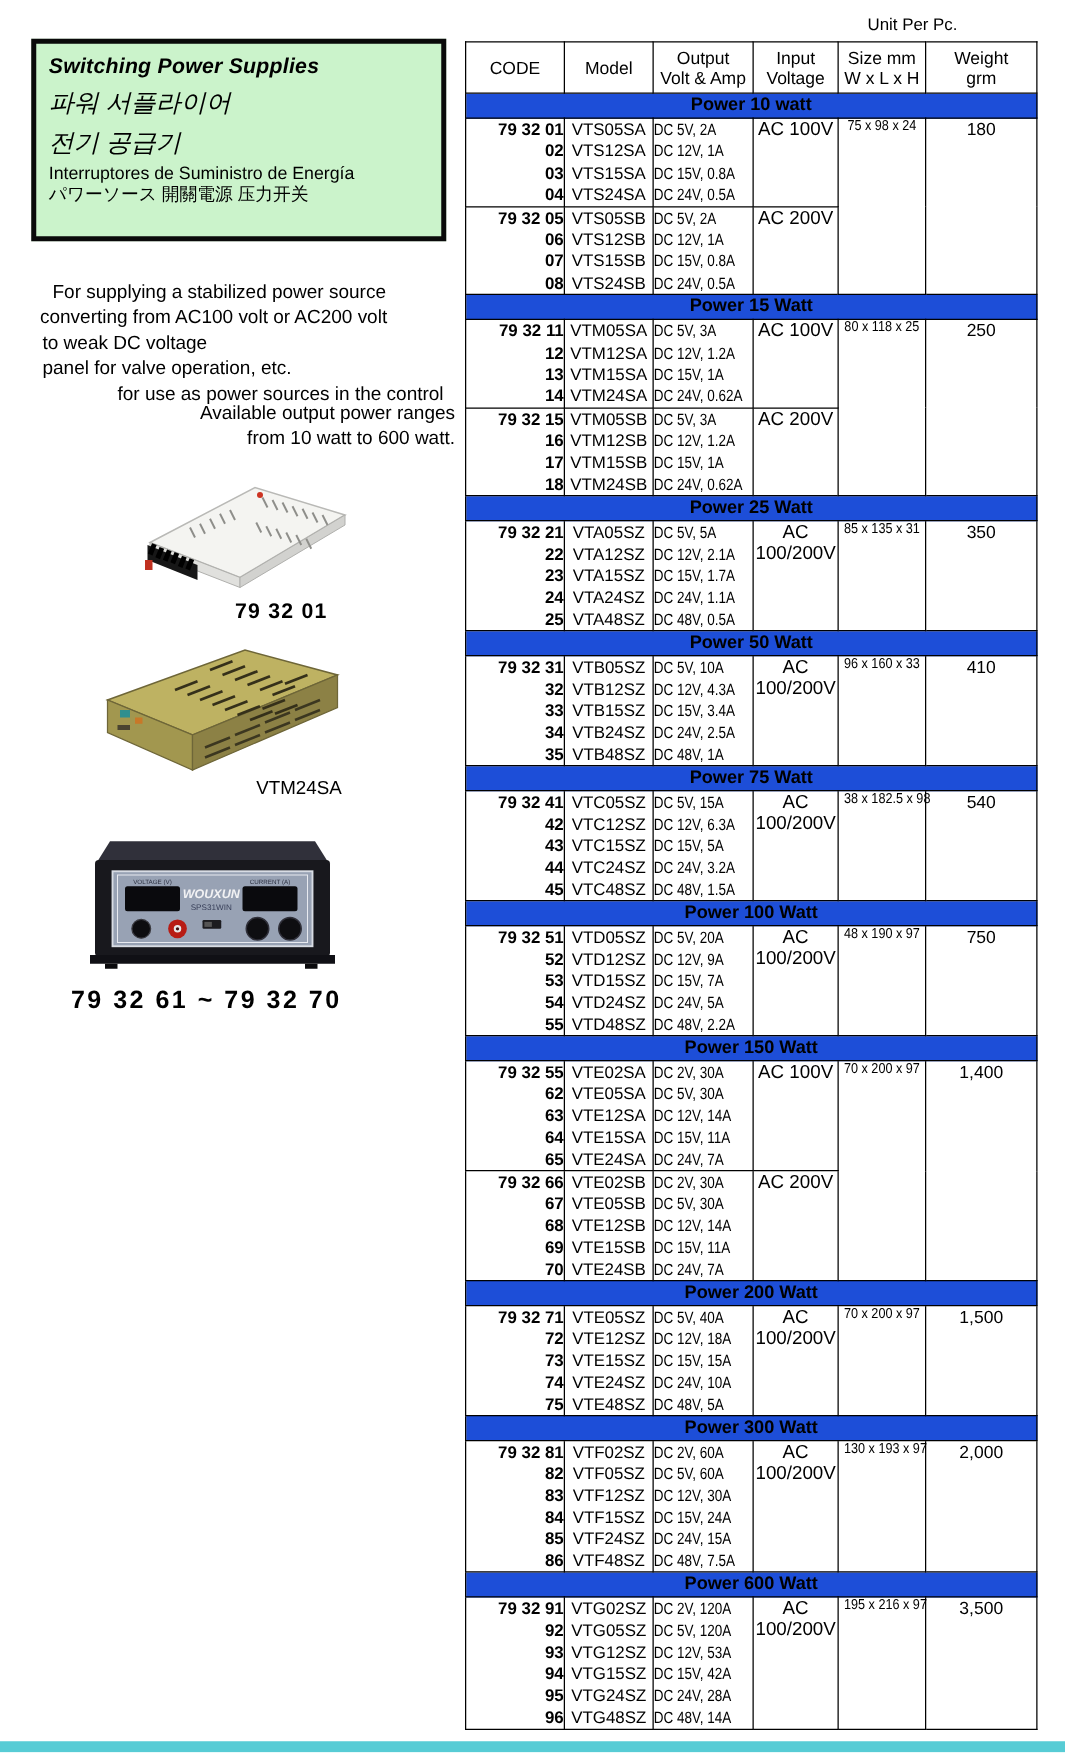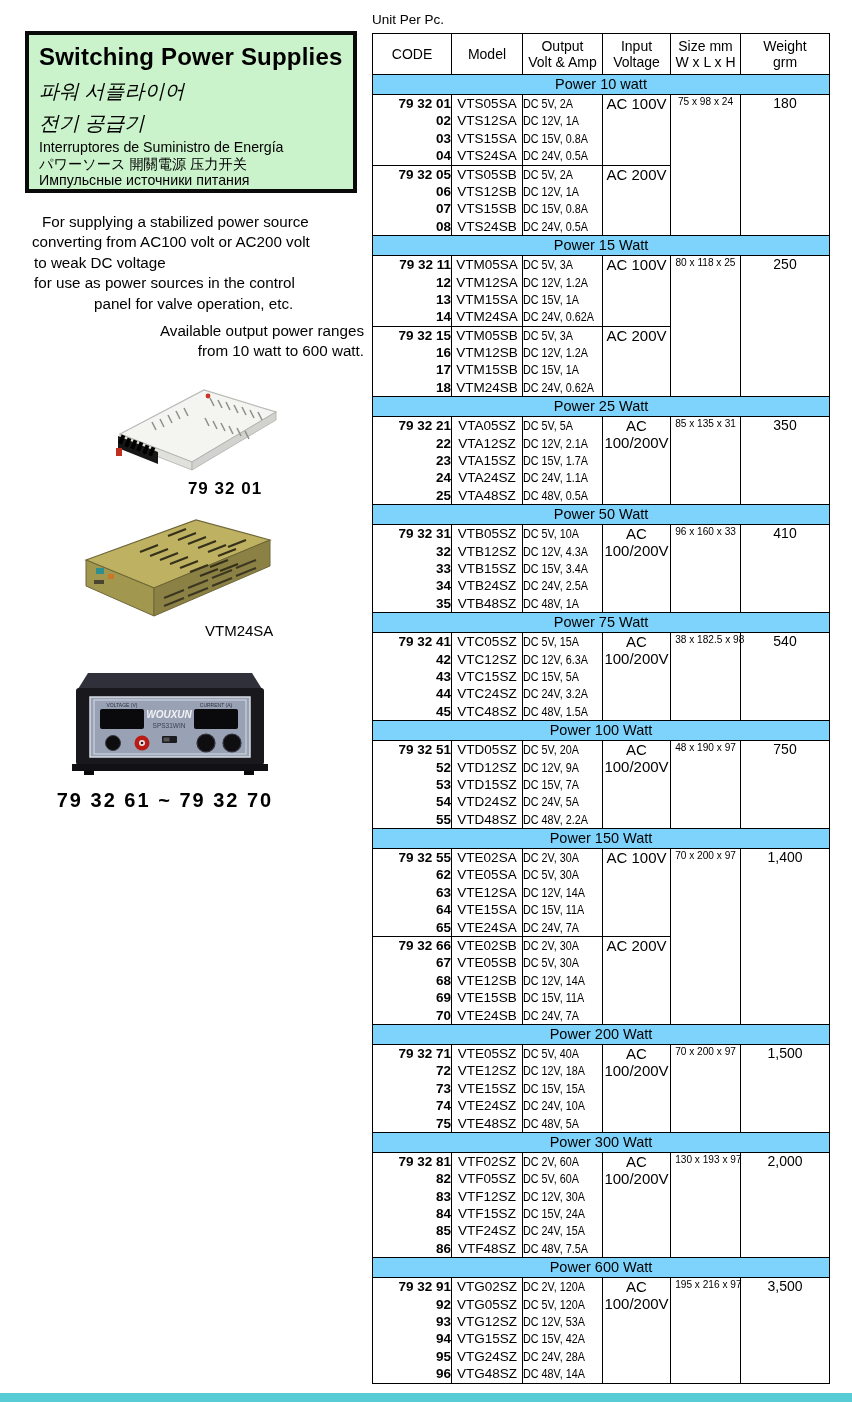--- a/index.html
+++ b/index.html
@@ -2,51 +2,51 @@
 <html><head>
 <meta charset="utf-8">
 <style>
   html,body{margin:0;padding:0;background:#fff;}
   .page{position:relative;width:852px;height:1402px;background:#fff;overflow:hidden;
         font-family:"Liberation Sans",sans-serif;color:#000;}
 
   
   .title-box{position:absolute;left:25px;top:31px;width:332px;height:162px;box-sizing:border-box;
              background:#cbf3cb;border:4px solid #0a0a0a;padding:6px 10px 2px 10px;}
-  .title-box .main-title{font-size:24px;font-weight:bold;letter-spacing:.2px;margin:2px 0 4px 0;}
+  .title-box .main-title{font-size:17px;font-weight:bold;font-style:italic;letter-spacing:.2px;margin:2px 0 4px 0;}
   .title-box .ko-line{font-size:20px;font-weight:normal;font-style:italic;line-height:32px;}
   .title-box .small-line{font-size:14.2px;line-height:16.5px;}
 
   .desc-block{position:absolute;left:30px;width:334px;font-size:15.2px;line-height:20.4px;}
-  .desc1{top:212px;}
+  .desc1{top:224px;}
   .desc2{top:321px;}
   .desc1 div:nth-child(1){padding-left:12px;}
   .desc1 div:nth-child(2){padding-left:2px;}
   .desc1 div:nth-child(3){padding-left:4px;}
   .desc1 div:nth-child(4){padding-left:4px;}
   .desc1 div:nth-child(5){padding-left:64px;}
   .desc2 div{padding-left:16px;text-align:right;}
 
   .product-img{position:absolute;}
   .img1{left:92px;top:378px;}
   .img2{left:72px;top:512px;}
   .img3{left:68px;top:655px;}
   .caption{position:absolute;}
   .caption1{left:150px;top:479px;width:150px;text-align:center;font-size:17px;font-weight:bold;letter-spacing:1px;}
   .caption2{left:205px;top:622px;width:90px;font-size:15px;}
   .caption3{left:38px;top:789px;width:254px;text-align:center;font-size:20px;font-weight:bold;letter-spacing:2px;}
 
   
-  .unit-label{position:absolute;left:372px;top:12px;width:457px;box-sizing:border-box;
-              text-align:left;padding-right:48px;font-size:13.5px;}
+  .unit-label{position:absolute;left:357px;top:12px;width:457px;box-sizing:border-box;
+              text-align:right;padding-right:48px;font-size:13.5px;}
   table.catalog{position:absolute;left:372px;top:33px;width:457px;table-layout:fixed;
                 border-collapse:collapse;}
   table.catalog th,table.catalog td{border:1px solid #000;padding:0;}
   thead th{font-weight:normal;font-size:14px;line-height:16px;text-align:center;vertical-align:middle;height:40px;}
-  td.section-title{background:#7dd3fc;font-weight:normal;font-size:14.5px;height:19px;line-height:19px;text-align:center;}
+  td.section-title{background:#1d4ed8;font-weight:bold;font-size:14.5px;height:19px;line-height:19px;text-align:center;}
   tr.group-row td{vertical-align:top;}
   td.code-cell{text-align:right;padding-right:9px;font-weight:bold;font-size:13.5px;}
   td.model-cell{text-align:center;font-size:13.5px;}
   td.output-cell{padding-left:7px;font-size:13px;margin-top:32px;}
   td.code-cell div,td.model-cell div,td.output-cell div{line-height:17.4px;height:17.4px;white-space:nowrap;}
   td.output-cell div{transform:scaleX(.83);transform-origin:0 50%;}
   td.input-cell{text-align:center;vertical-align:middle;font-size:15px;}
   td.size-cell{text-align:center;vertical-align:middle;font-size:11.5px;white-space:nowrap;margin-left:48px;}
   td.size-cell div{transform:scaleX(.88);transform-origin:50% 50%;}
   td.weight-cell{text-align:center;vertical-align:middle;font-size:14px;}
@@ -57,29 +57,28 @@
 <body>
 
 <div class="page">
 
   <div class="title-box">
     <div class="main-title">Switching Power Supplies</div>
     <div class="ko-line">파워 서플라이어</div>
     <div class="ko-line">전기 공급기</div>
     <div class="small-line">Interruptores de Suministro de Energía</div>
     <div class="small-line">パワーソース  開關電源 压力开关</div>
-    <div class="small-line">Импульсные источники питания</div>
   </div>
 
   <div class="desc-block desc1">
       <div>For supplying a stabilized power source</div>
       <div>converting from AC100 volt or AC200 volt</div>
       <div>to weak DC voltage</div>
+      <div>panel for valve operation, etc.</div>
       <div>for use as power sources in the control</div>
-      <div>panel for valve operation, etc.</div>
     </div>
   <div class="desc-block desc2">
       <div>Available output power ranges</div>
       <div>from 10 watt to 600 watt.</div>
     </div>
 
   <svg class="product-img img1" width="195" height="100" viewBox="0 0 195 100">
     <polygon points="28,56 112,12 184,34 100,84" fill="#f4f4f1" stroke="#b9b9b6" stroke-width="1.2"></polygon>
     <polygon points="28,56 100,84 100,92 28,64" fill="#e0e0dd" stroke="#b0b0ad" stroke-width="0.8"></polygon>
     <polygon points="100,84 184,34 184,42 100,92" fill="#d2d2cf" stroke="#b0b0ad" stroke-width="0.8"></polygon>

